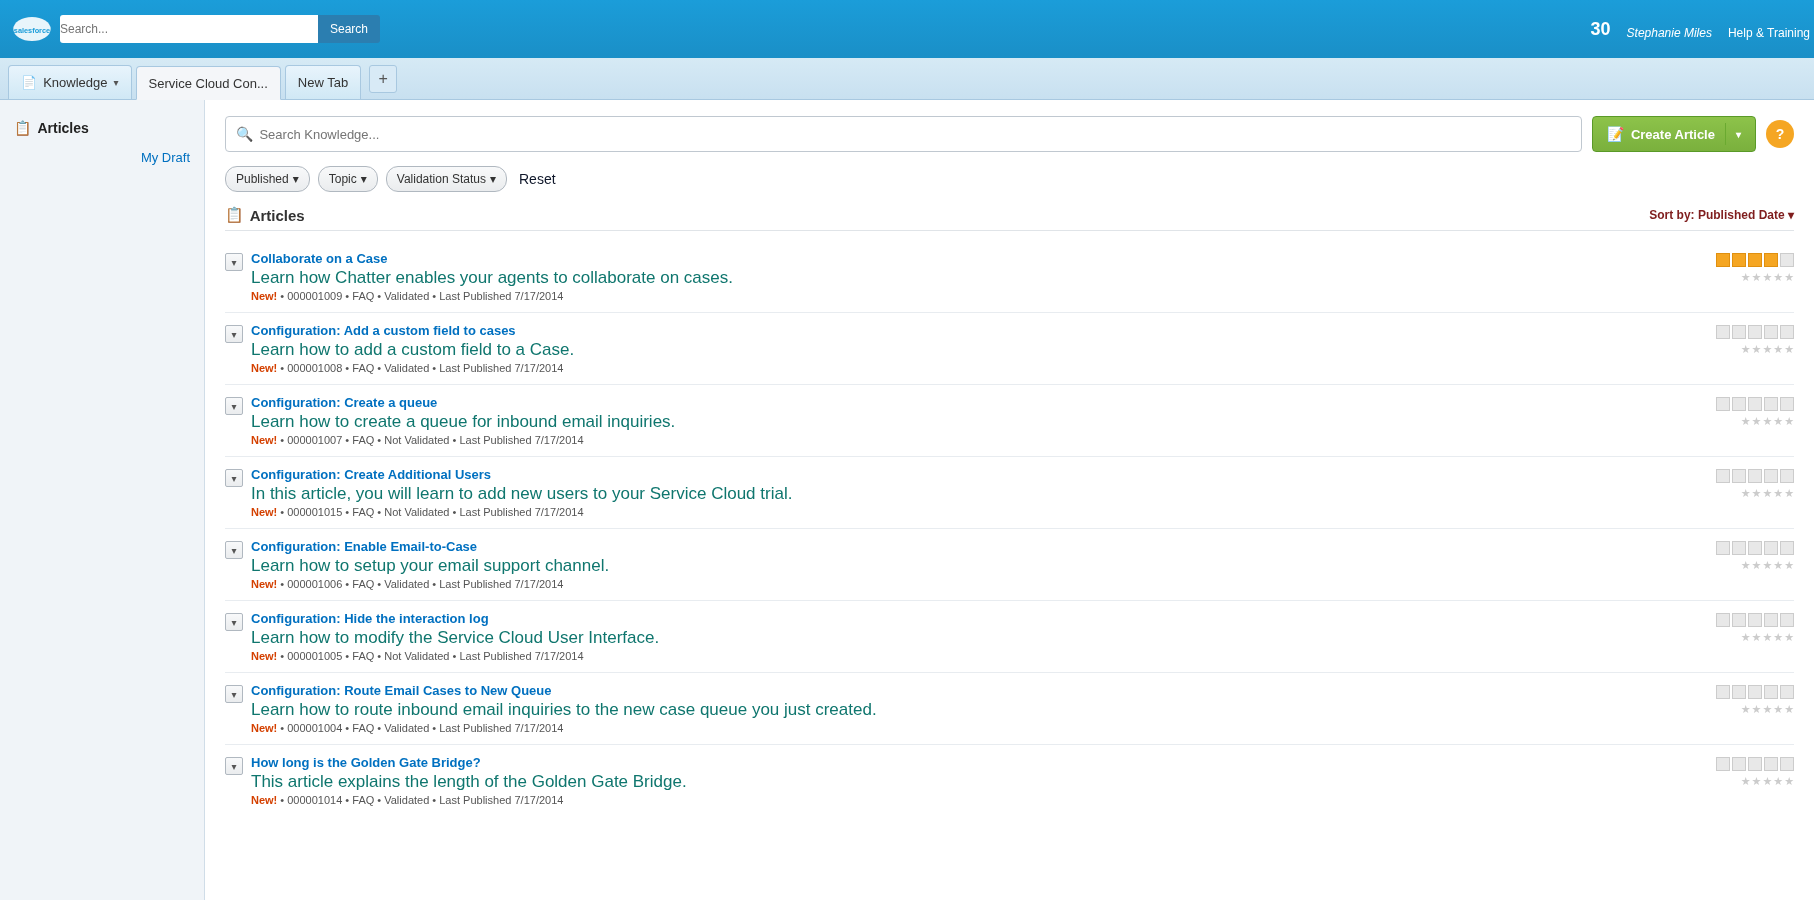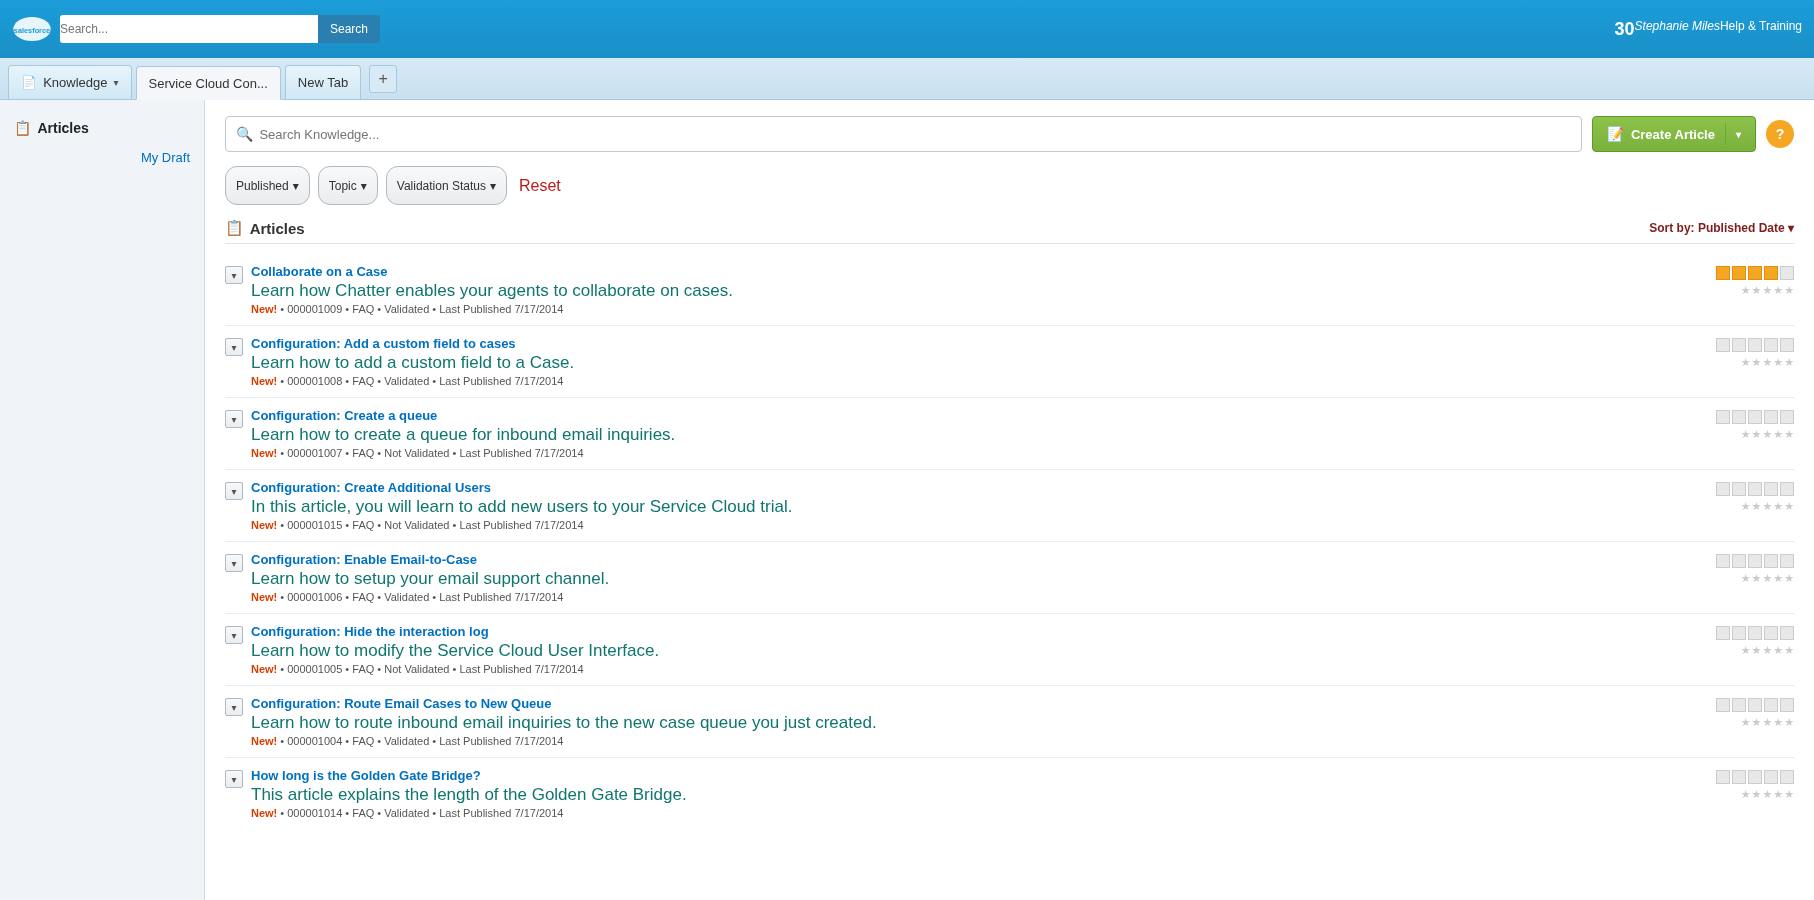--- a/index.html
+++ b/index.html
@@ -41,23 +41,24 @@
       padding: 0 12px;
       background: #2b7eb0;
       border: none;
       border-radius: 0 3px 3px 0;
       color: #fff;
       font-size: 12px;
       cursor: pointer;
     }
     .top-nav-right {
       position: absolute;
-      right: 12px;
-      display: flex;
-      align-items: flex-start;
+      right: 4px;
+      display: flex;
+      align-items: flex-end;
+      gap: 16px;
     }
     .top-nav-right .user-name {
       color: #fff;
       font-size: 12px;
       cursor: pointer;
       font-style: italic;
     }
     .top-nav-right .help-link {
       color: #fff;
       font-size: 12px;
@@ -228,37 +229,37 @@
     }
 
     
     .filter-row {
       display: flex;
       align-items: center;
       gap: 8px;
       margin-bottom: 14px;
     }
     .filter-btn {
-      height: 39px;
+      height: 26px;
       padding: 0 10px;
       border: 1px solid #b0b8c0;
       border-radius: 12px;
       background: linear-gradient(to bottom, #f8f9fa, #eaecee);
       font-size: 12px;
       color: #333;
       cursor: pointer;
       display: flex;
       align-items: center;
       gap: 4px;
     }
     .reset-btn {
       background: none;
       border: none;
-      color: #b91c1c;
-      font-size: 16px;
+      color: #0f172a;
+      font-size: 14px;
       cursor: pointer;
       padding: 0 4px;
     }
 
     
     .articles-header {
       display: flex;
       align-items: center;
       justify-content: space-between;
       margin-bottom: 10px;

